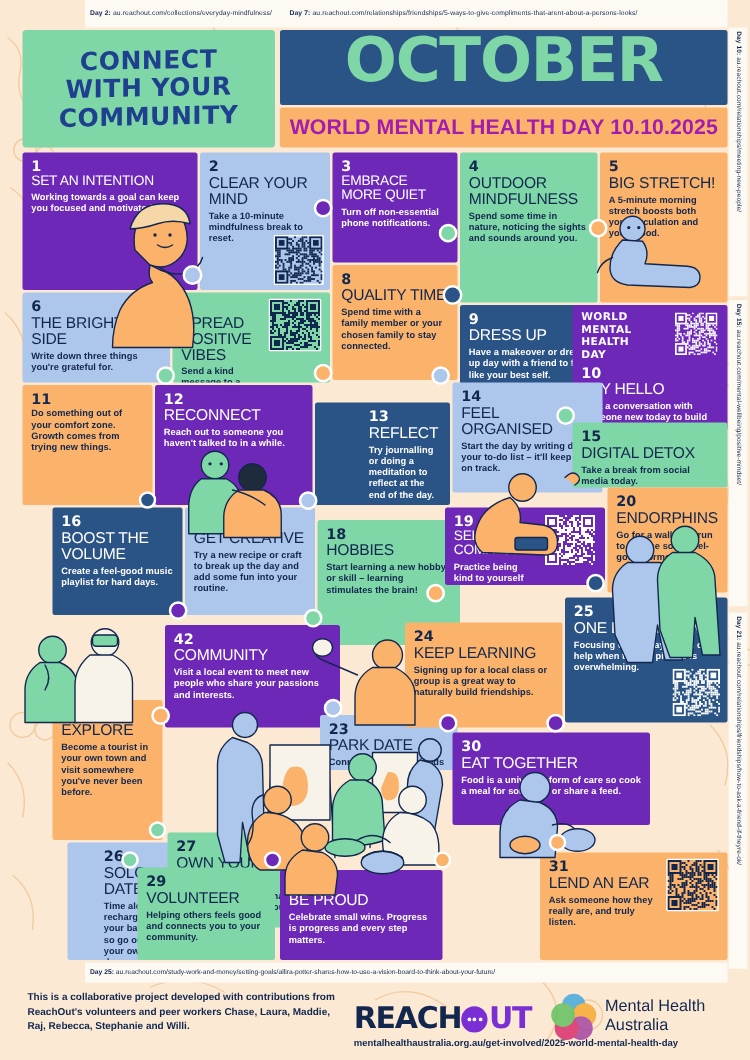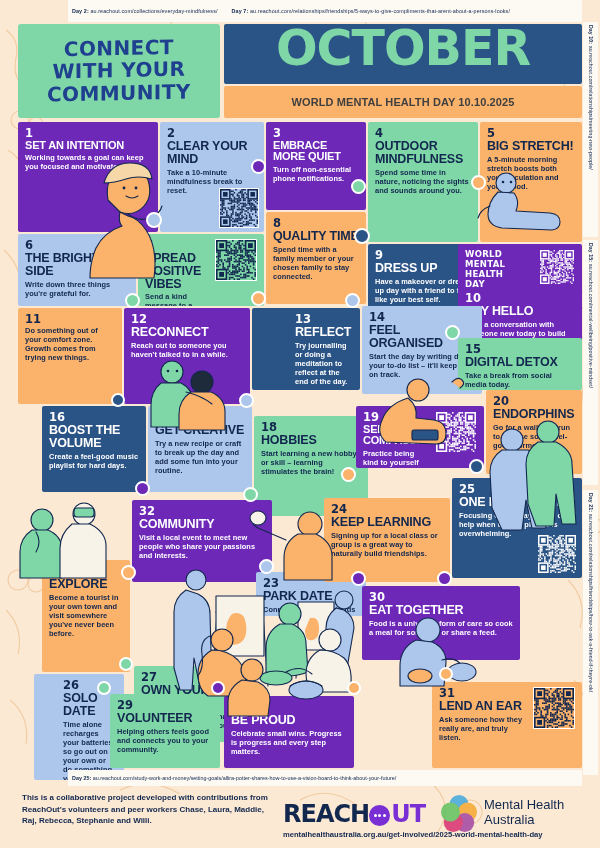--- a/index.html
+++ b/index.html
@@ -71,38 +71,38 @@
   .hdr-right .oct {
     color:#7fd7a8; font-weight:bold; font-size:49px; letter-spacing:-1px;
     font-family:"DejaVu Sans", sans-serif; line-height:1;
   }
   .hdr-sub {
     position:absolute; left:224px; top:86px; right:18px; height:32px;
     background:#fbb26b; border-radius:2px;
     display:flex; align-items:center; justify-content:center;
   }
   .hdr-sub span {
-    color:#404040; font-weight:bold; font-size:11px; letter-spacing:.1px;
+    color:#a21caf; font-weight:bold; font-size:17px; letter-spacing:.1px;
   }
 
   
   #grid { position:absolute; left:18px; top:122px; width:564px; height:646px; }
   .pc {
     position:absolute;
     border-radius:2px;
     overflow:hidden;
     padding:5px 7px 4px 7px;
   }
   .pc .num {
     font-weight:bold; font-size:11.5px; line-height:1.05;
     font-family:"DejaVu Sans", sans-serif;
     margin-bottom:1px;
   }
   .pc .ttl {
-    font-weight:bold; font-size:12.5px; line-height:1.02;
+    font-weight:normal; font-size:12.5px; line-height:1.02;
     letter-spacing:-.2px; margin-bottom:2px;
   }
   .pc .ttl.sm { font-size:11px; }
   .pc .dsc { font-size:7.4px; line-height:1.23; font-weight:bold; letter-spacing:.05px; }
 
   
   .c-purple { background:#6d28b8; color:#ffffff; }
   .c-purple .num, .c-purple .ttl, .c-purple .dsc { color:#ffffff; }
   .c-blue   { background:#2b5486; color:#ffffff; }
   .c-blue .num, .c-blue .ttl, .c-blue .dsc { color:#ffffff; }
@@ -1029,21 +1029,21 @@
       </div>
       <div class="pc c-orange" style="left: 0px; top: 186px; width: 104px; height: 96px;">
         <div class="num">11</div>
         <div class="dsc">Do something out of your comfort zone. Growth comes from trying new things.</div>
       </div>
       <div class="pc c-purple" style="left: 106px; top: 186px; width: 126px; height: 96px;">
         <div class="num">12</div>
         <div class="ttl ">RECONNECT</div>
         <div class="dsc">Reach out to someone you haven't talked to in a while.</div>
       </div>
-      <div class="pc c-blue" style="left: 234px; top: 186px; width: 108px; height: 82px; padding-left: 43px;">
+      <div class="pc c-blue" style="left: 234px; top: 200px; width: 108px; height: 82px; padding-left: 43px;">
         <div class="num">13</div>
         <div class="ttl ">REFLECT</div>
         <div class="dsc">Try journalling or doing a meditation to reflect at the end of the day.</div>
       </div>
       <div class="pc c-lblue" style="left: 344px; top: 184px; width: 120px; height: 88px;">
         <div class="num">14</div>
         <div class="ttl ">FEEL ORGANISED</div>
         <div class="dsc">Start the day by writing down your to-do list – it'll keep you on track.</div>
       </div>
       <div class="pc c-green" style="left: 440px; top: 216px; width: 124px; height: 52px;">
@@ -1325,21 +1325,21 @@
         <div class="num">20</div>
         <div class="ttl ">ENDORPHINS</div>
         <div class="dsc">Go for a walk or a run to release some feel-good hormones.</div>
       </div>
       <div class="pc c-orange" style="left: 24px; top: 438px; width: 88px; height: 112px;">
         <div class="num">21</div>
         <div class="ttl ">EXPLORE</div>
         <div class="dsc">Become a tourist in your own town and visit somewhere you've never been before.</div>
       </div>
       <div class="pc c-purple" style="left: 114px; top: 378px; width: 140px; height: 82px;">
-        <div class="num">32</div>
+        <div class="num">42</div>
         <div class="ttl ">COMMUNITY</div>
         <div class="dsc">Visit a local event to meet new people who share your passions and interests.</div>
       </div>
       <div class="pc c-lblue" style="left: 238px; top: 450px; width: 110px; height: 44px;">
         <div class="num">23</div>
         <div class="ttl ">PARK DATE</div>
         <div class="dsc">Connect with your friends in nature and have a picnic.</div>
       </div>
       <div class="pc c-orange" style="left: 306px; top: 376px; width: 126px; height: 84px;">
         <div class="num">24</div>
@@ -1590,21 +1590,21 @@
             <rect class="b" x="2" y="2" width="3" height="3" fill="#ffffff"></rect>
             <rect class="b" x="18" y="0" width="7" height="7" fill="#ffffff"></rect>
             <rect x="19" y="1" width="5" height="5" fill="#2b5486"></rect>
             <rect class="b" x="20" y="2" width="3" height="3" fill="#ffffff"></rect>
             <rect class="b" x="0" y="18" width="7" height="7" fill="#ffffff"></rect>
             <rect x="1" y="19" width="5" height="5" fill="#2b5486"></rect>
             <rect class="b" x="2" y="20" width="3" height="3" fill="#ffffff"></rect>
           </svg>
         </div>
       </div>
-      <div class="pc c-lblue" style="left: 16px; top: 552px; width: 90px; height: 106px; padding-left: 29px;">
+      <div class="pc c-lblue" style="left: 36px; top: 552px; width: 90px; height: 94px; padding-left: 29px;">
         <div class="num">26</div>
         <div class="ttl ">SOLO DATE</div>
         <div class="dsc">Time alone recharges your batteries so go out on your own or do something you enjoy at home.</div>
       </div>
       <div class="pc c-green" style="left: 116px; top: 544px; width: 118px; height: 76px;">
         <div class="num">27</div>
         <div class="ttl ">OWN YOUR JOURNEY</div>
         <div class="dsc">Reflect on your personal journey and how far you've come.</div>
       </div>
       <div class="pc c-purple" style="left: 206px; top: 574px; width: 130px; height: 72px;">

